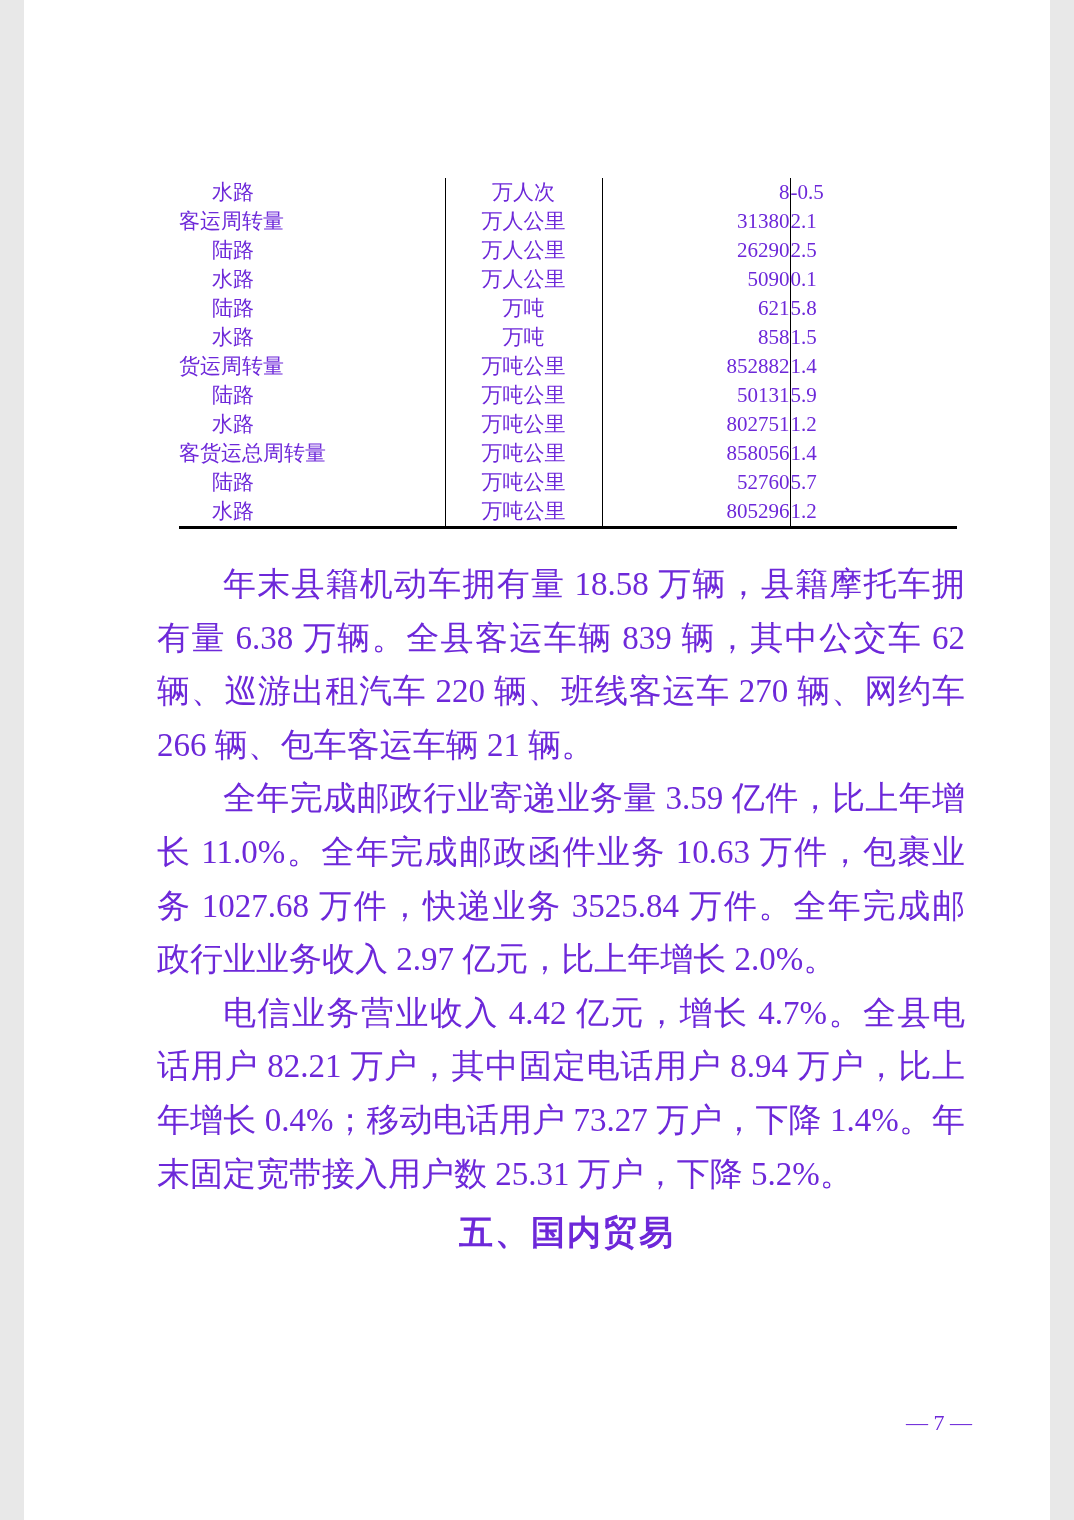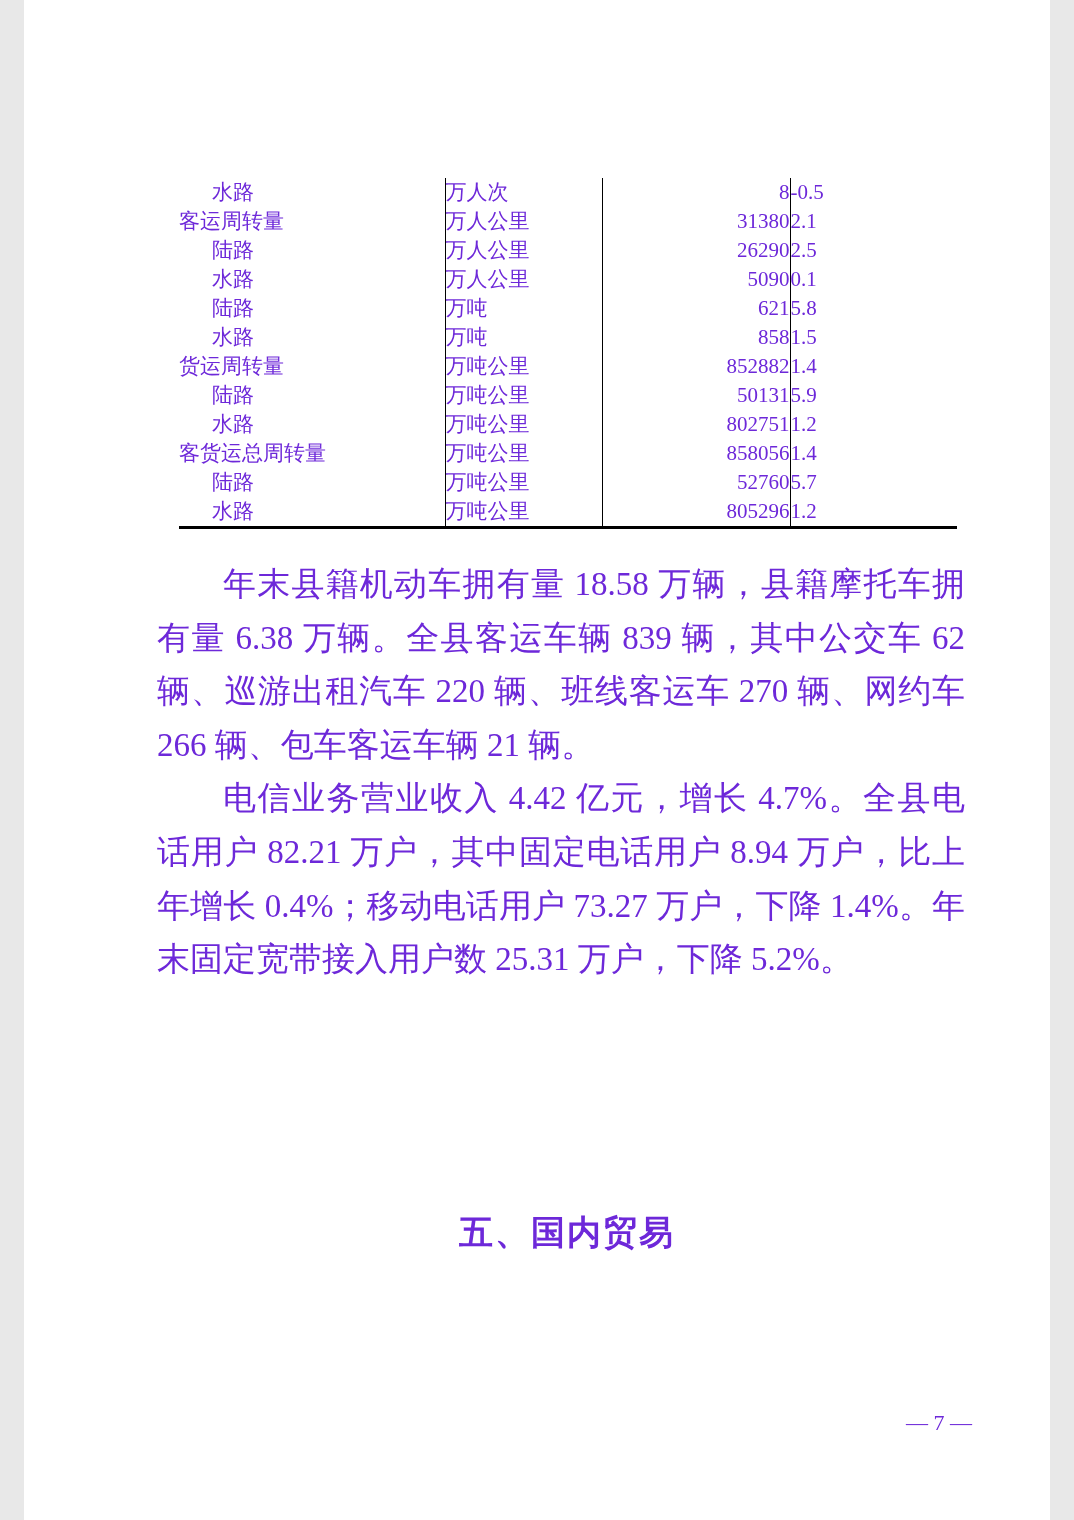--- a/index.html
+++ b/index.html
@@ -33,21 +33,21 @@
     white-space: nowrap;
     overflow: hidden;
   }
   col.w1 { width: 266px; }
   col.w2 { width: 157px; }
   col.w3 { width: 188px; }
   col.w4 { width: 167px; }
   td.c2, td.c3, td.c4 { border-left: 1px solid #000000; }
   td.c1 { text-align: left; padding-left: 2px; }
   td.c1.indent { padding-left: 33px; }
-  td.c2 { }
+  td.c2 { text-align: center; }
   td.c3 { text-align: right; padding-right: 13px; font-size: 22px; }
   td.c4 { text-align: left; padding-right: 11px; font-size: 22px; }
 
   
   .bodytext {
     position: absolute;
     left: 133px;
     top: 558px;
     width: 808px;
     font-size: 33px;
@@ -166,20 +166,21 @@
         <td class="c1 indent">水路</td>
         <td class="c2">万吨公里</td>
         <td class="c3">805296</td>
         <td class="c4">1.2</td>
       </tr>
     </tbody>
   </table>
 
   <div class="bodytext">
     <p>年末县籍机动车拥有量 18.58 万辆，县籍摩托车拥有量 6.38 万辆。全县客运车辆 839 辆，其中公交车 62 辆、巡游出租汽车 220 辆、班线客运车 270 辆、网约车 266 辆、包车客运车辆 21 辆。</p>
+    <p>全年完成邮政行业寄递业务量 3.59 亿件，比上年增长 11.0%。全年完成邮政函件业务 10.63 万件，包裹业务 1027.68 万件，快递业务 3525.84 万件。全年完成邮政行业业务收入 2.97 亿元，比上年增长 2.0%。</p>
     <p>电信业务营业收入 4.42 亿元，增长 4.7%。全县电话用户 82.21 万户，其中固定电话用户 8.94 万户，比上年增长 0.4%；移动电话用户 73.27 万户，下降 1.4%。年末固定宽带接入用户数 25.31 万户，下降 5.2%。</p>
   </div>
 
   <h2 class="heading">五、国内贸易</h2>
 
   <div class="pagenum">— 7 —</div>
 
 </div>
 
 </body></html>

